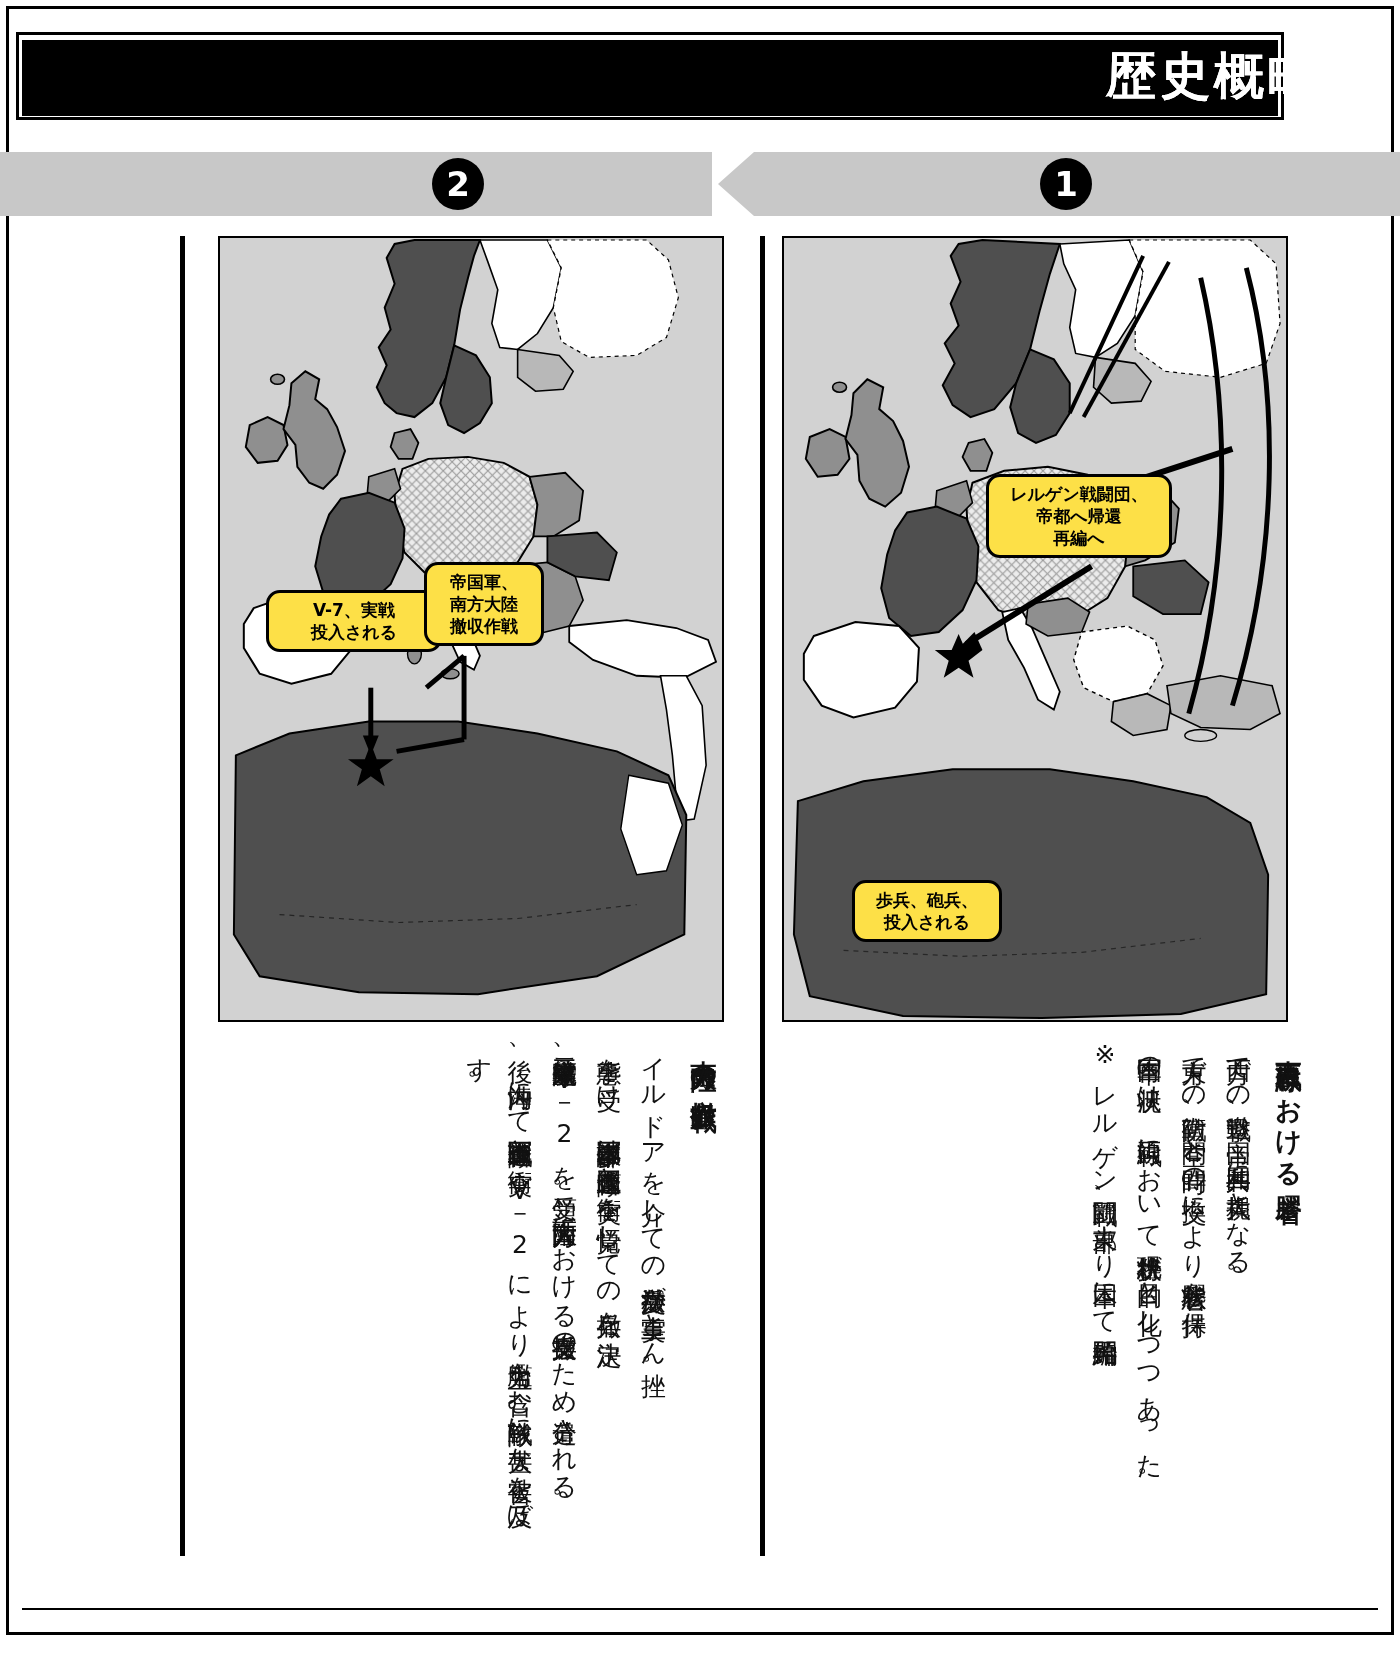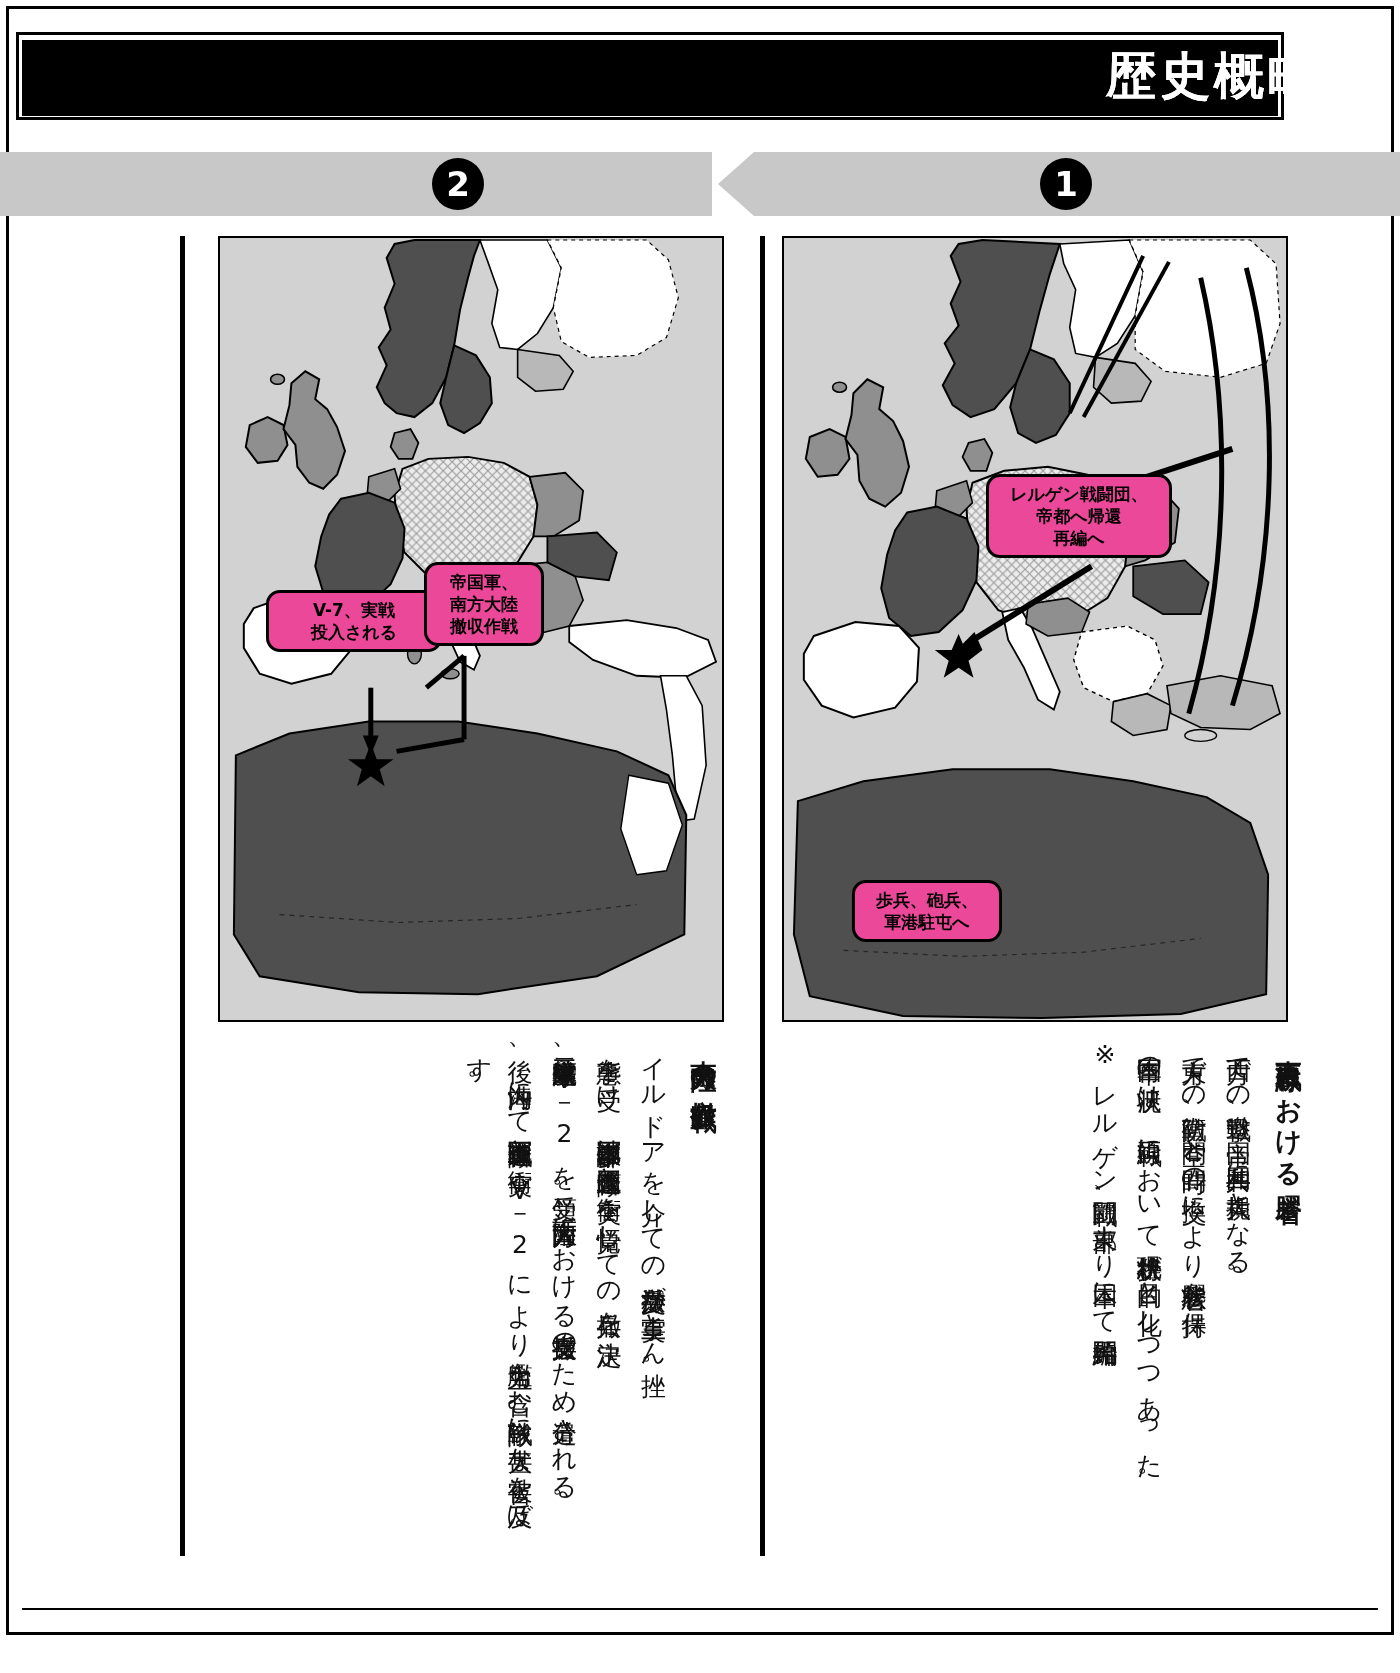--- a/index.html
+++ b/index.html
@@ -78,21 +78,21 @@
     border:2px solid #000;background:#d2d2d2;overflow:hidden;
     box-sizing:border-box;
   }
   .map-2{ left:218px; width:506px; height:786px;}
   .map-1{ left:782px; width:506px; height:786px;}
 
   .mapsvg{display:block;width:100%;height:100%;}
 
   
   .bubble{
-    position:absolute;background:#ec4899;border:3px solid #000;border-radius:14px;
+    position:absolute;background:#fde047;border:3px solid #000;border-radius:14px;
     padding:6px 10px;text-align:center;font-weight:bold;
     font-size:17px;line-height:22px;letter-spacing:0px;
     color:#000;z-index:8;white-space:pre-line;
     font-family:"DejaVu Sans","Liberation Sans",sans-serif;
   }
 
   
   .vtext-wrap{
     position:absolute;top:1040px;
     writing-mode:vertical-rl;
@@ -288,21 +288,21 @@
 
       <polygon points="268,248 276,266 296,266 280,278 286,298 268,286 250,298 256,278 240,266 260,266" fill="#000"></polygon>
       <polygon points="176,398 183,414 200,414 186,425 191,442 176,432 161,442 166,425 152,414 169,414" fill="#000"></polygon>
     </svg>
   </div>
 
   <div class="bubble" style="left:986px;top:474px;width:160px;">レルゲン戦闘団、
 帝都へ帰還
 再編へ</div>
   <div class="bubble" style="left:852px;top:880px;width:124px;">歩兵、砲兵、
-軍港駐屯へ</div>
+投入される</div>
 
   <div class="vtext-wrap w2">
     <div class="vhead">南方大陸の撤収作戦</div>
     <div class="vpara">イルドアを介しての撤兵交渉が事実上とん挫。</div>
     <div class="vpara">事態を受け、帝国軍参謀本部は連合王国艦隊と衝突を覚悟しての撤兵を決定。</div>
     <div class="vpara">第二〇三航空魔導大隊、V－2を受領。南方大陸方面における撤兵支援のため分遣される。</div>
     <div class="vpara">後、内海沖にて連合王国軍戦隊と衝突。V－2により主力艦を含む敵戦隊に甚大な被害を及ぼす。</div>
   </div>
 
   <div class="vtext-wrap w1">

